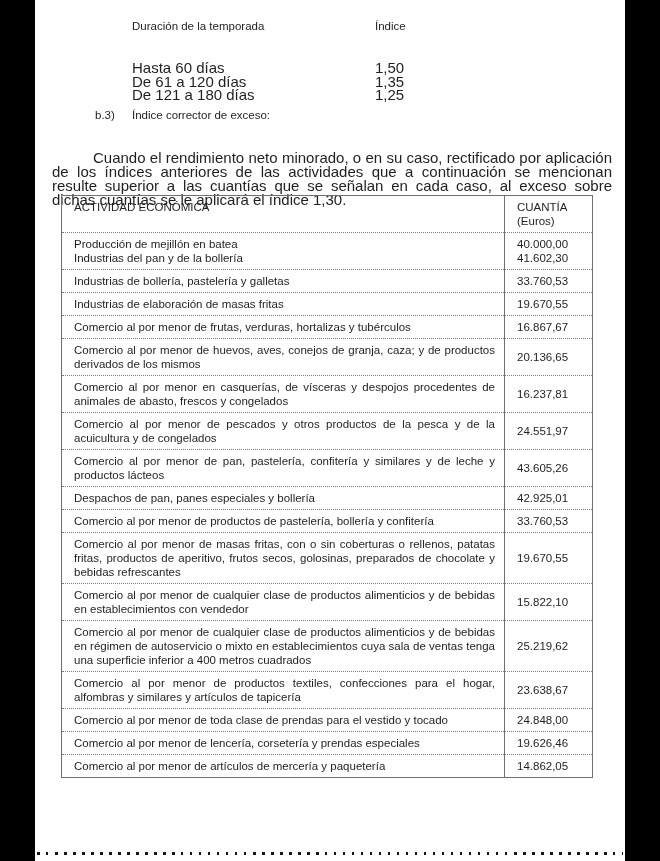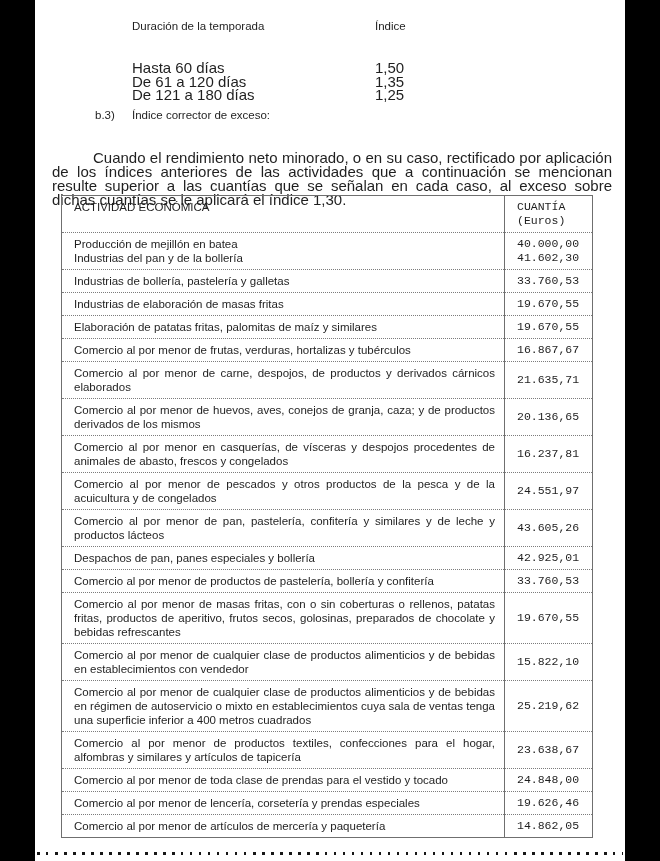--- a/index.html
+++ b/index.html
@@ -59,21 +59,21 @@
     border-right: 1px solid #6f6f6f;
     border-top: 1px dotted #7c7c7c;
     border-bottom: 1px dotted #7c7c7c;
     padding: 4px 9px 4px 12px;
     font-weight: normal;
   }
   table.activity tr:first-child th { border-top: 1px solid #6f6f6f; }
   table.activity tr:last-child td { border-bottom: 1px solid #6f6f6f; }
   th.act, th.amt { text-align: left; vertical-align: top; }
   td.act { text-align: justify; vertical-align: middle; }
-  td.amt, th.amt { padding-left: 11px; font-family: Liberation Mono, monospace; }
+  td.amt, th.amt { padding-left: 11px; }
   td.amt { vertical-align: middle; text-align: left; margin-top: 28px; }
   
   .dotted-line {
     position: absolute; top: 852px; left: 2px;
     width: 586px; height: 3px;
     background-image: repeating-linear-gradient(90deg, #161616 0px, #161616 2.5px, transparent 2.5px, transparent 9px);
   }
 </style>
 </head>
 <body>
@@ -144,40 +144,24 @@
         <tr>
           <td class="act">
             <div>Industrias de elaboración de masas fritas</div>
           </td>
           <td class="amt">
             <div>19.670,55</div>
           </td>
         </tr>
         <tr>
           <td class="act">
-            <div>Elaboración de patatas fritas, palomitas de maíz y similares</div>
-          </td>
-          <td class="amt">
-            <div>19.670,55</div>
-          </td>
-        </tr>
-        <tr>
-          <td class="act">
             <div>Comercio al por menor de frutas, verduras, hortalizas y tubérculos</div>
           </td>
           <td class="amt">
             <div>16.867,67</div>
-          </td>
-        </tr>
-        <tr>
-          <td class="act">
-            <div>Comercio al por menor de carne, despojos, de productos y derivados cárnicos elaborados</div>
-          </td>
-          <td class="amt">
-            <div>21.635,71</div>
           </td>
         </tr>
         <tr>
           <td class="act">
             <div>Comercio al por menor de huevos, aves, conejos de granja, caza; y de productos derivados de los mismos</div>
           </td>
           <td class="amt">
             <div>20.136,65</div>
           </td>
         </tr>

